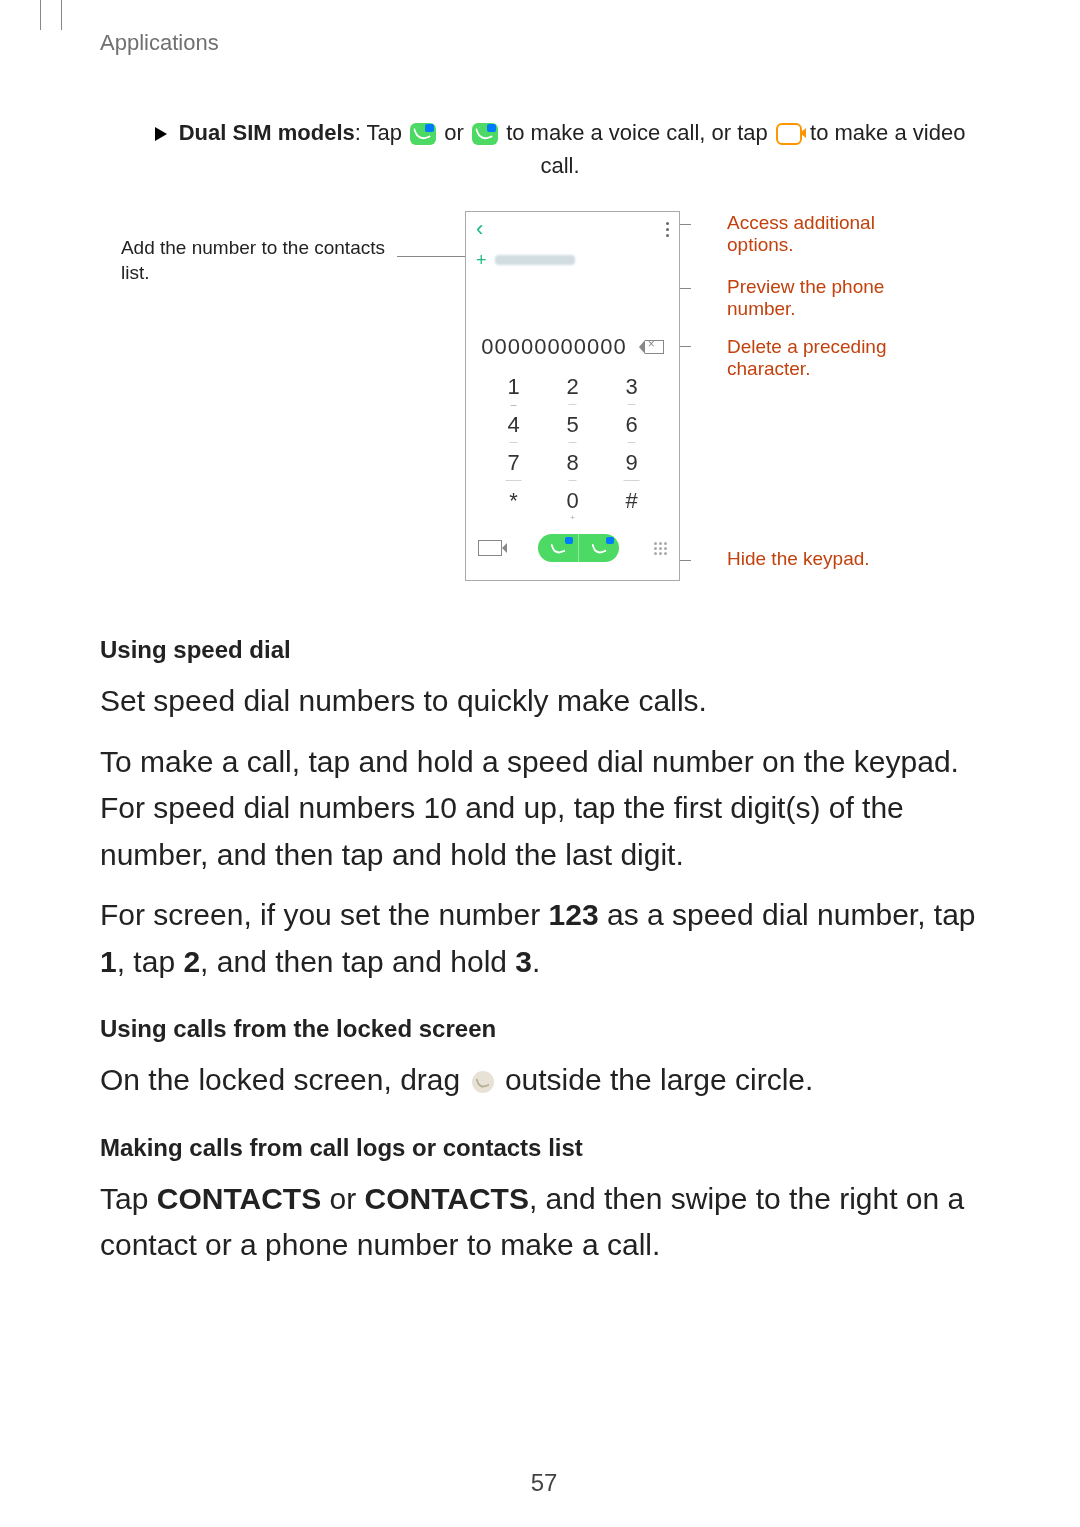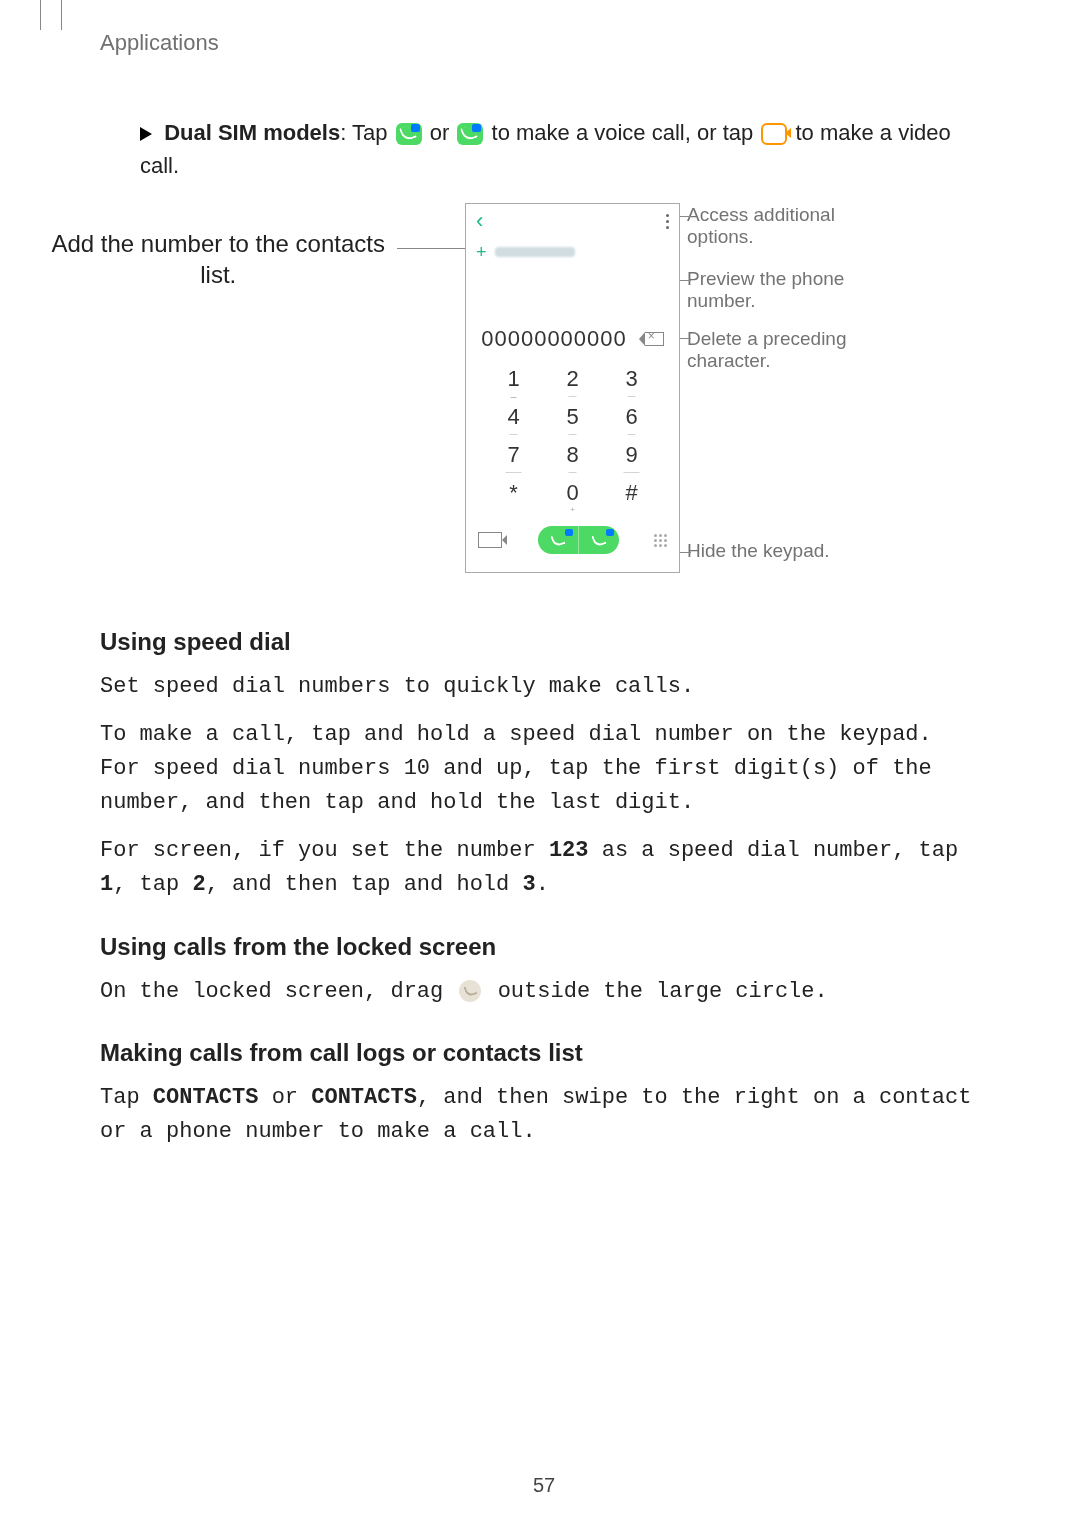--- a/index.html
+++ b/index.html
@@ -26,21 +26,22 @@
     border-right: 1px solid #888;
   }
   .header-title {
     font-size: 22px;
     color: #707070;
     margin: 0 0 60px 0;
   }
   .intro-line {
     font-size: 22px;
     line-height: 1.5;
-    margin: 0 0 16px 40px;
+    margin: 0 0 24px 40px;
+    text-align: center;
   }
   .play-tri {
     display: inline-block;
     vertical-align: middle;
     width: 0; height: 0;
     border-top: 7px solid transparent;
     border-bottom: 7px solid transparent;
     border-left: 12px solid #000;
     margin-right: 6px;
   }
@@ -97,31 +98,31 @@
     margin-bottom: 50px;
   }
   .diagram {
     position: relative;
     width: 730px;
     height: 380px;
   }
   .ann-left {
     position: absolute;
     right: 520px;
-    font-size: 24px;
+    font-size: 19px;
     color: #222;
-    text-align: center;
+    text-align: left;
     line-height: 1.3;
     white-space: nowrap;
   }
   .ann-right {
     position: absolute;
-    left: 512px;
+    left: 552px;
     font-size: 19px;
-    color: #737373;
+    color: #c2410c;
   }
   .phone-frame {
     position: absolute;
     left: 290px;
     top: 5px;
     width: 215px;
     height: 370px;
     border: 1px solid #aaa;
     box-sizing: border-box;
     background: #fff;
@@ -299,24 +300,23 @@
     position: absolute;
     border-left: 1px solid #888;
     width: 0;
   }
   h3.sec {
     font-size: 24px;
     font-weight: bold;
     margin: 30px 0 14px 0;
   }
   p.body {
-    font-size: 22px;
+    font-size: 30px;
     line-height: 1.55;
     margin: 0 0 14px 0;
-    font-family: Liberation Mono, monospace;
   }
   .vdots-inline {
     display: inline-flex;
     flex-direction: column;
     gap: 2px;
     vertical-align: middle;
     margin: 0 2px;
   }
   .vdots-inline span {
     width: 4px; height: 4px;
@@ -341,21 +341,21 @@
     border-top: none;
     border-radius: 0 0 0 7px;
     transform: rotate(-20deg);
   }
   .page-num {
     position: absolute;
     bottom: 30px;
     left: 8px;
     right: 0;
     text-align: center;
-    font-size: 20px;
+    font-size: 24px;
     color: #444;
   }
 </style>
 </head>
 <body>
 
 <div class="page">
   <div class="top-tab"></div>
 
   <div class="header-title">Applications</div>

